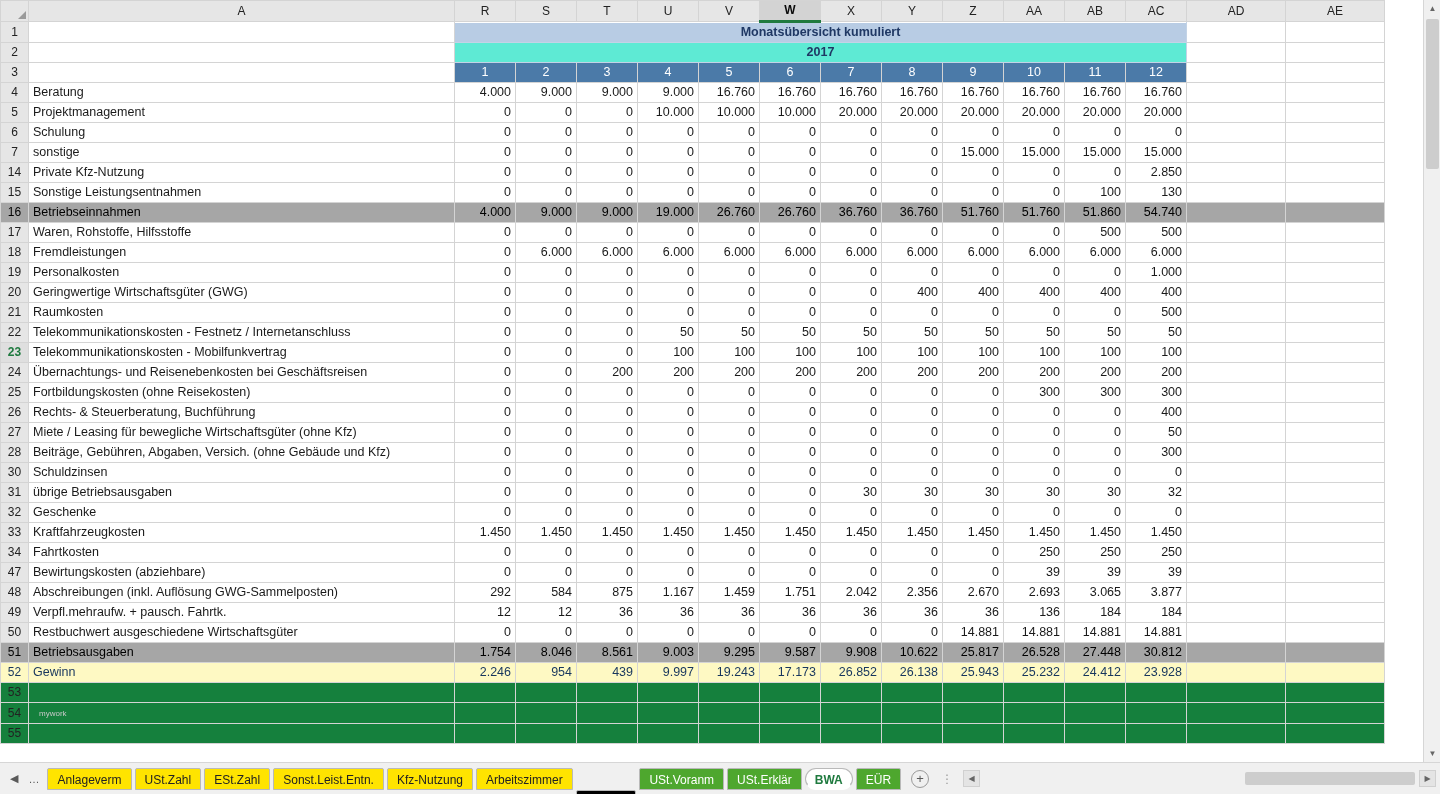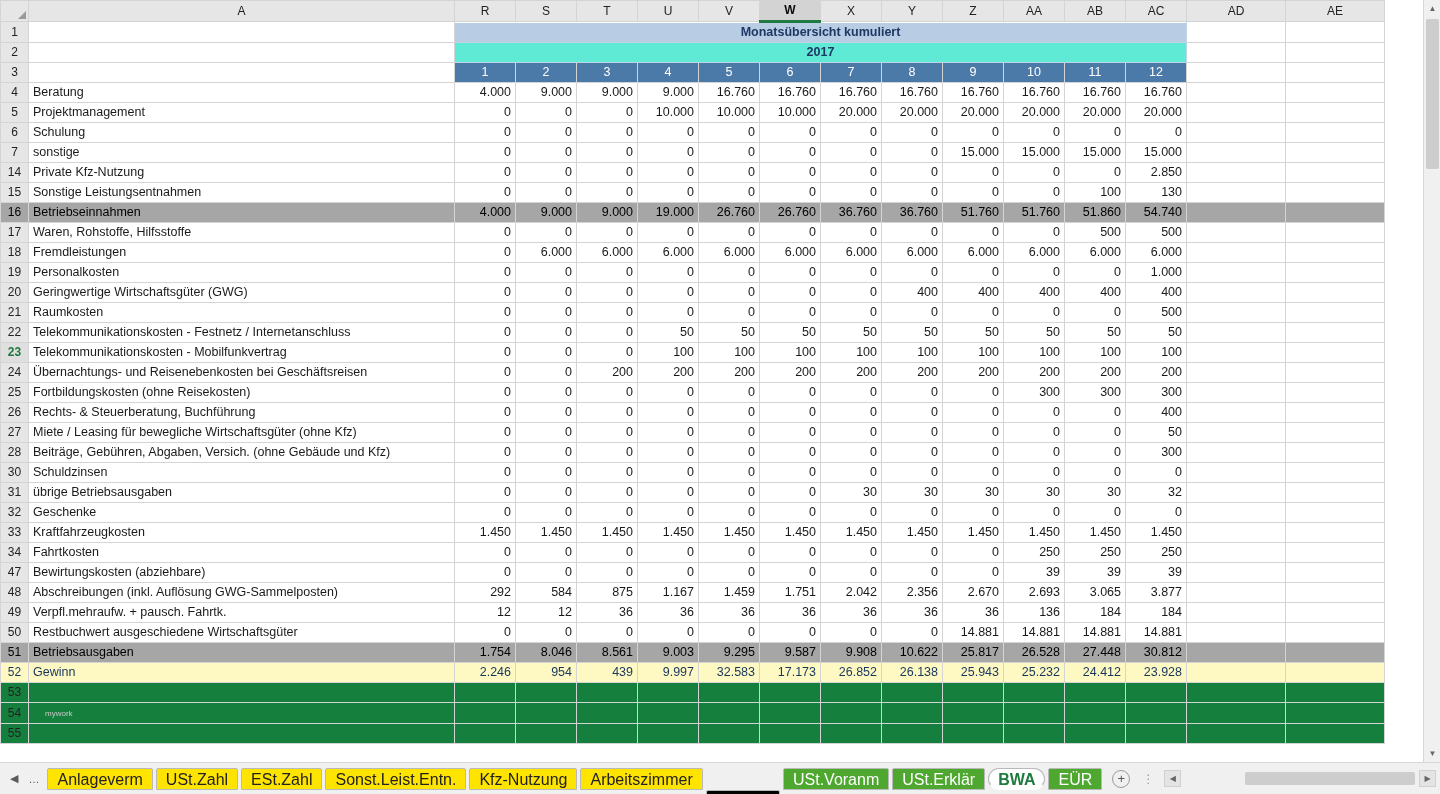--- a/index.html
+++ b/index.html
@@ -108,21 +108,21 @@
     color: #ffffff;
     text-align: center;
     font-weight: bold;
     border: 1px solid #3c6territory;
     border: 1px solid #3c6a96;
   }
   td.empty-a { background: #ffffff; }
   tr.sum-gray td { background: #a6a6a6; color: #000; font-weight: normal; }
   tr.sum-blue td { background: #fef9c3; color: #17365d; }
   tr.blank td { background: #15803d; }
-  .watermark { color: #c9c9c9; font-size: 8px; padding-left: 6px; margin-left: 6px; }
+  .watermark { color: #c9c9c9; font-size: 8px; padding-left: 6px; }
 
   
   .vscroll {
     position: absolute; top: 0; right: 0;
     width: 17px; height: 100%;
     background: #f0f0f0;
     border-left: 1px solid #d6d6d6;
   }
   .vscroll .arrow-up, .vscroll .arrow-dn {
     position: absolute; left: 0; width: 17px; height: 17px;
@@ -152,21 +152,21 @@
     display: flex; align-items: center; gap: 10px;
     padding: 0 8px 0 6px;
     color: #5a5a5a; font-size: 11px;
   }
   .tabnav span { cursor: default; }
   .tabs { display: flex; align-items: center; gap: 3px; }
   .tab {
     height: 22px;
     line-height: 22px;
     padding: 0 9px;
-    font-size: 16px;
+    font-size: 12px;
     border: 1px solid #b9b9b9;
     border-radius: 2px 2px 0 0;
     color: #222;
     background: #ffe400;
     white-space: nowrap;
   }
   .tab.yellow  { background: #ffe400; color: #222; }
   .tab.blue    { background: #000000; color: #ffffff; margin-top: 44px; }
   .tab.green   { background: #4ea72e; color: #ffffff; }
   .tab.active  { background: #ffffff; color: #1f7a3f; font-weight: bold; border-bottom: 2px solid #ffffff; border-radius: 11px; }
@@ -807,21 +807,21 @@
             <td></td>
             <td></td>
           </tr>
           <tr class="sum-blue">
             <td class="rowhead">52</td>
             <td class="lbl">Gewinn</td>
             <td class="num">2.246</td>
             <td class="num">954</td>
             <td class="num">439</td>
             <td class="num">9.997</td>
-            <td class="num">32.583</td>
+            <td class="num">19.243</td>
             <td class="num">17.173</td>
             <td class="num">26.852</td>
             <td class="num">26.138</td>
             <td class="num">25.943</td>
             <td class="num">25.232</td>
             <td class="num">24.412</td>
             <td class="num">23.928</td>
             <td></td>
             <td></td>
           </tr>

